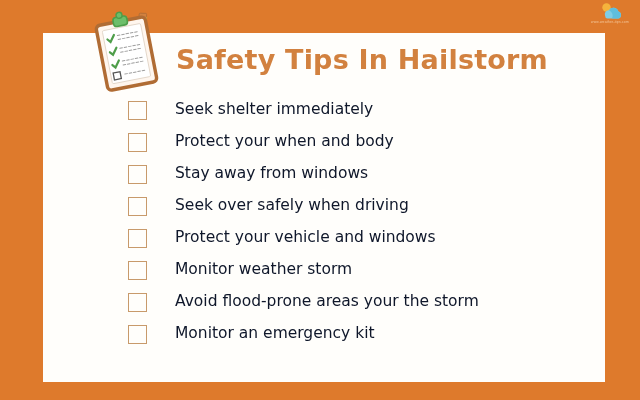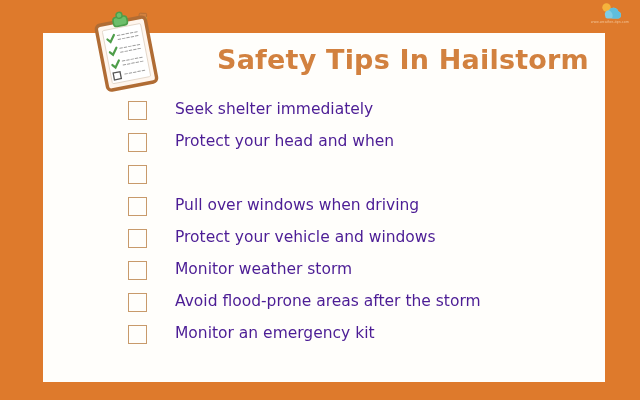--- a/index.html
+++ b/index.html
@@ -74,21 +74,20 @@
     position: absolute;
     left: 176px;
     top: 44px;
     width: 420px;
     font-family: "DejaVu Sans", sans-serif;
     font-size: 27px;
     font-weight: bold;
     letter-spacing: .2px;
     color: #D2813F;
     white-space: nowrap;
-    margin-left: 41px;
   }
 
   
   #checklist {
     position: absolute;
     left: 128px;
     top: 94px;
     width: 470px;
   }
   .check-row {
@@ -103,21 +102,21 @@
     height: 19px;
     box-sizing: border-box;
     border: 1.6px solid #C89A6B;
     background: #FFFEFB;
   }
   .check-label {
     margin-left: 28px;
     font-family: "DejaVu Sans", sans-serif;
     font-size: 15.5px;
     line-height: 1;
-    color: #4c1d95;
+    color: #0f172a;
     white-space: nowrap;
   }
 </style>
 </head>
 <body>
 
 <div id="poster">
 
   <div id="card"></div>
 
@@ -178,40 +177,41 @@
 
   <div id="page-title">Safety Tips In Hailstorm</div>
 
   <div id="checklist">
     <div class="check-row">
       <div class="check-box"></div>
       <div class="check-label">Seek shelter immediately</div>
     </div>
     <div class="check-row">
       <div class="check-box"></div>
-      <div class="check-label">Protect your head and when</div>
-    </div>
-    <div class="check-row">
-      <div class="check-box"></div>
-    </div>
-    <div class="check-row">
-      <div class="check-box"></div>
-      <div class="check-label">Pull over windows when driving</div>
+      <div class="check-label">Protect your when and body</div>
+    </div>
+    <div class="check-row">
+      <div class="check-box"></div>
+      <div class="check-label">Stay away from windows</div>
+    </div>
+    <div class="check-row">
+      <div class="check-box"></div>
+      <div class="check-label">Seek over safely when driving</div>
     </div>
     <div class="check-row">
       <div class="check-box"></div>
       <div class="check-label">Protect your vehicle and windows</div>
     </div>
     <div class="check-row">
       <div class="check-box"></div>
       <div class="check-label">Monitor weather storm</div>
     </div>
     <div class="check-row">
       <div class="check-box"></div>
-      <div class="check-label">Avoid flood-prone areas after the storm</div>
+      <div class="check-label">Avoid flood-prone areas your the storm</div>
     </div>
     <div class="check-row">
       <div class="check-box"></div>
       <div class="check-label">Monitor an emergency kit</div>
     </div>
   </div>
 
 </div>
 
 </body></html>

